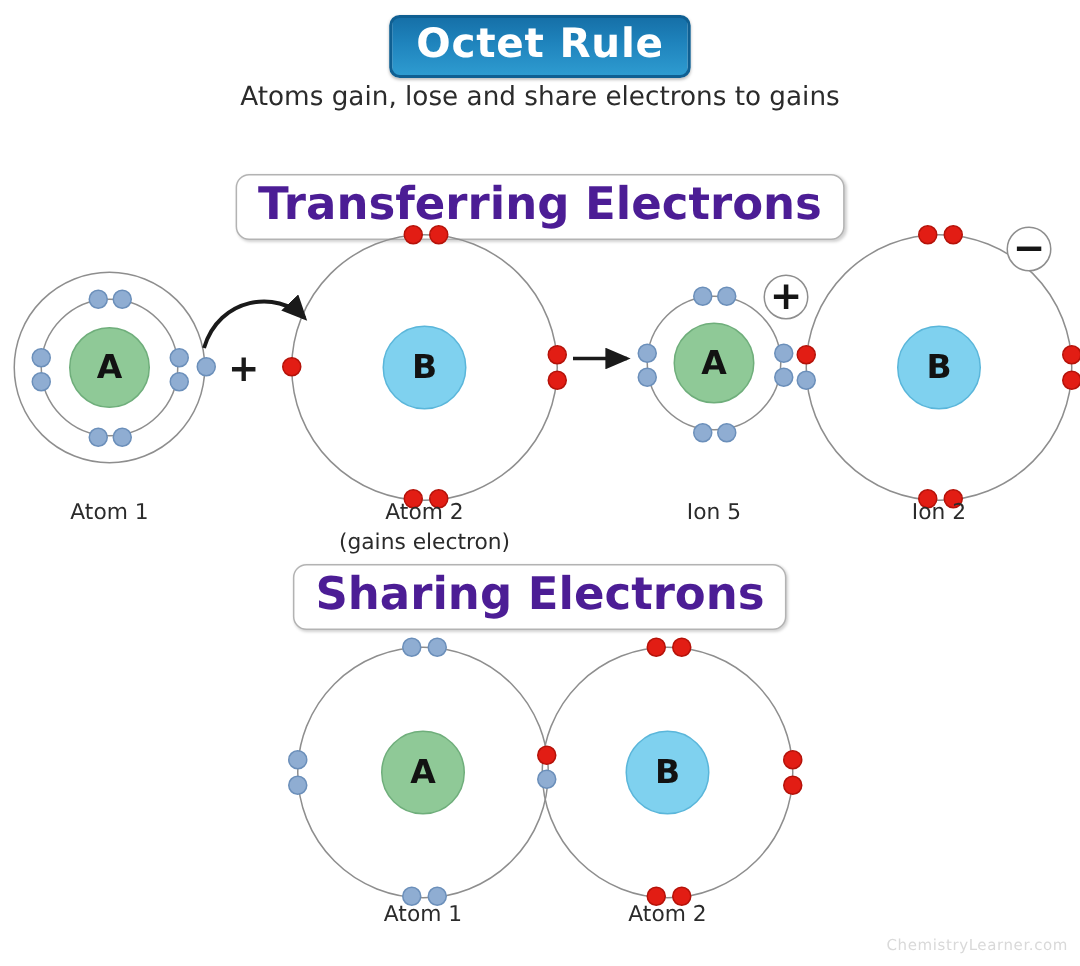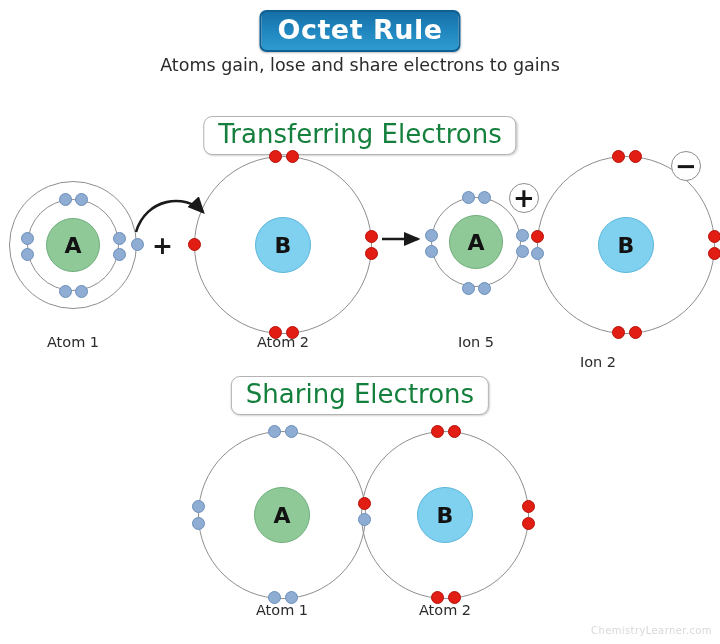--- a/index.html
+++ b/index.html
@@ -53,23 +53,23 @@
     position: absolute;
     left: 50%;
     transform: translateX(-50%);
     background: #ffffff;
     border: 1.5px solid #b3b3b3;
     border-radius: 9px;
     padding: 3px 14px 5px 14px;
     box-shadow: 1px 1px 2px rgba(0,0,0,0.18);
   }
   .section-header .section-text {
-    font-size: 26px;
-    font-weight: normal;
-    color: #15803d;
+    font-size: 30px;
+    font-weight: bold;
+    color: #4c1d95;
     white-space: nowrap;
     line-height: 1.12;
   }
   #header-transfer { top: 116px; }
   #header-sharing  { top: 376px; }
 
   
   .atom {
     position: absolute;
   }
@@ -226,20 +226,21 @@
   <div class="electron red" style="left:93px; top:-5px; width:13px; height:13px;"></div>
   <div class="electron red" style="left:-5px; top:83px; width:13px; height:13px;"></div>
   <div class="electron red" style="left:172px; top:75px; width:13px; height:13px;"></div>
   <div class="electron red" style="left:172px; top:92px; width:13px; height:13px;"></div>
   <div class="electron red" style="left:76px; top:171px; width:13px; height:13px;"></div>
   <div class="electron red" style="left:93px; top:171px; width:13px; height:13px;"></div>
 </div>
 
 <div class="atom-label" style="left:193px; top:333px; width:180px;">
   <div>Atom 2</div>
+  <div>(gains electron)</div>
 </div>
 
 <div class="atom" id="ion1" style="left:430px; top:196px; width:92px; height:92px;">
   <div class="shell" style="left:1px; top:1px; width:90px; height:90px;"></div>
   <div class="nucleus green" style="left:19px; top:19px; width:54px; height:54px; font-size:22px;">
     <span>A</span>
   </div>
   <div class="electron blue" style="left:32px; top:-5px; width:13px; height:13px;"></div>
   <div class="electron blue" style="left:48px; top:-5px; width:13px; height:13px;"></div>
   <div class="electron blue" style="left:-5px; top:33px; width:13px; height:13px;"></div>
@@ -272,21 +273,21 @@
   <div class="electron red" style="left:76px; top:171px; width:13px; height:13px;"></div>
   <div class="electron red" style="left:93px; top:171px; width:13px; height:13px;"></div>
 
   <div class="electron blue" style="left:-5px; top:92px; width:13px; height:13px;"></div>
 </div>
 
 <div class="charge" style="left:671px; top:151px;">
   <span>−</span>
 </div>
 
-<div class="atom-label" style="left:508px; top:333px; width:180px;margin-top:20px;">
+<div class="atom-label" style="left:536px; top:333px; width:180px;">
   <div>Ion 2</div>
 </div>
 
 <div class="atom" id="share-atom1" style="left:197px; top:430px; width:170px; height:170px;">
   <div class="shell" style="left:1px; top:1px; width:168px; height:168px;"></div>
   <div class="nucleus green" style="left:57px; top:57px; width:56px; height:56px; font-size:22px;">
     <span>A</span>
   </div>
 
   <div class="electron blue" style="left:71px; top:-5px; width:13px; height:13px;"></div>

